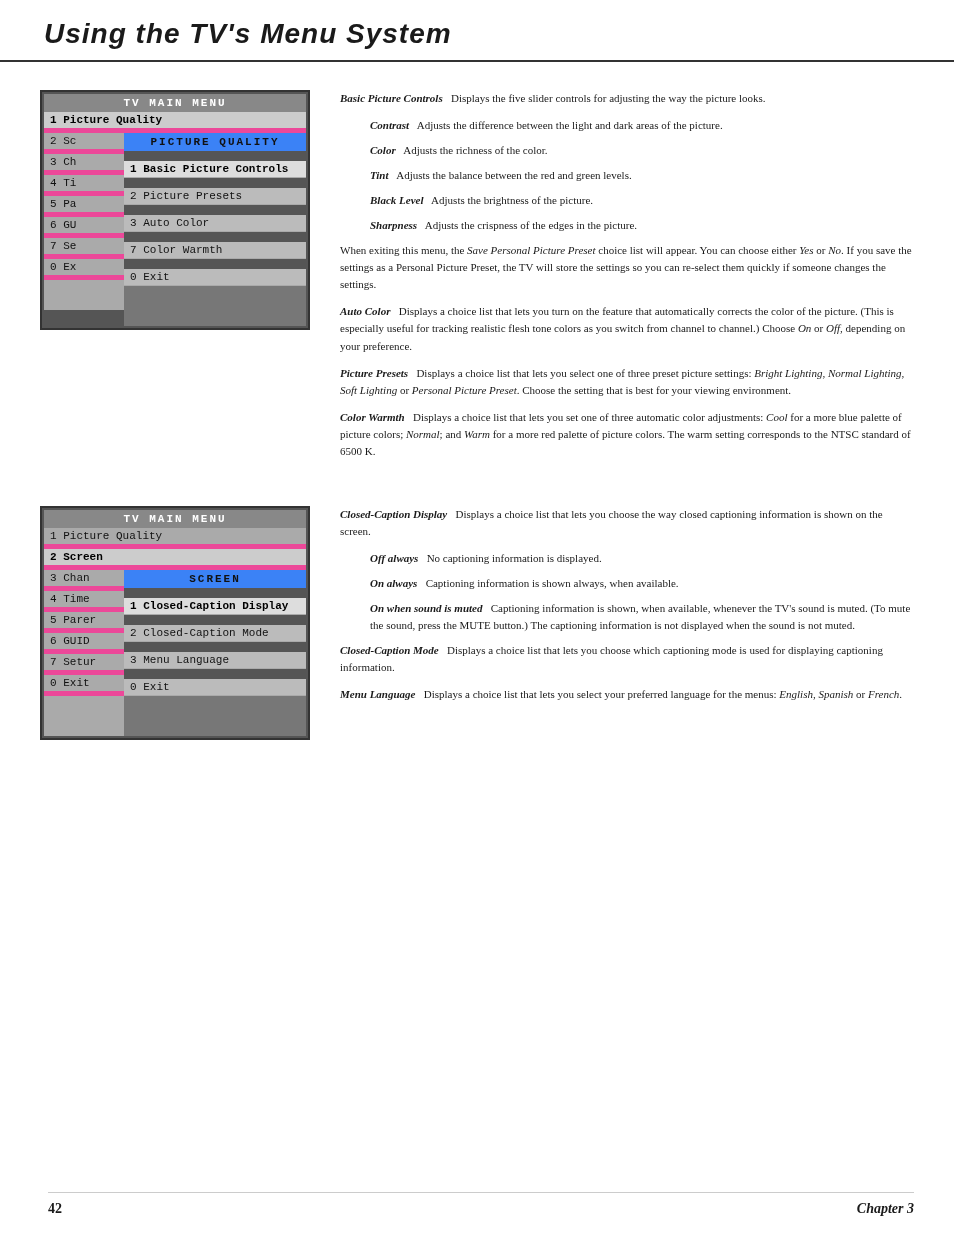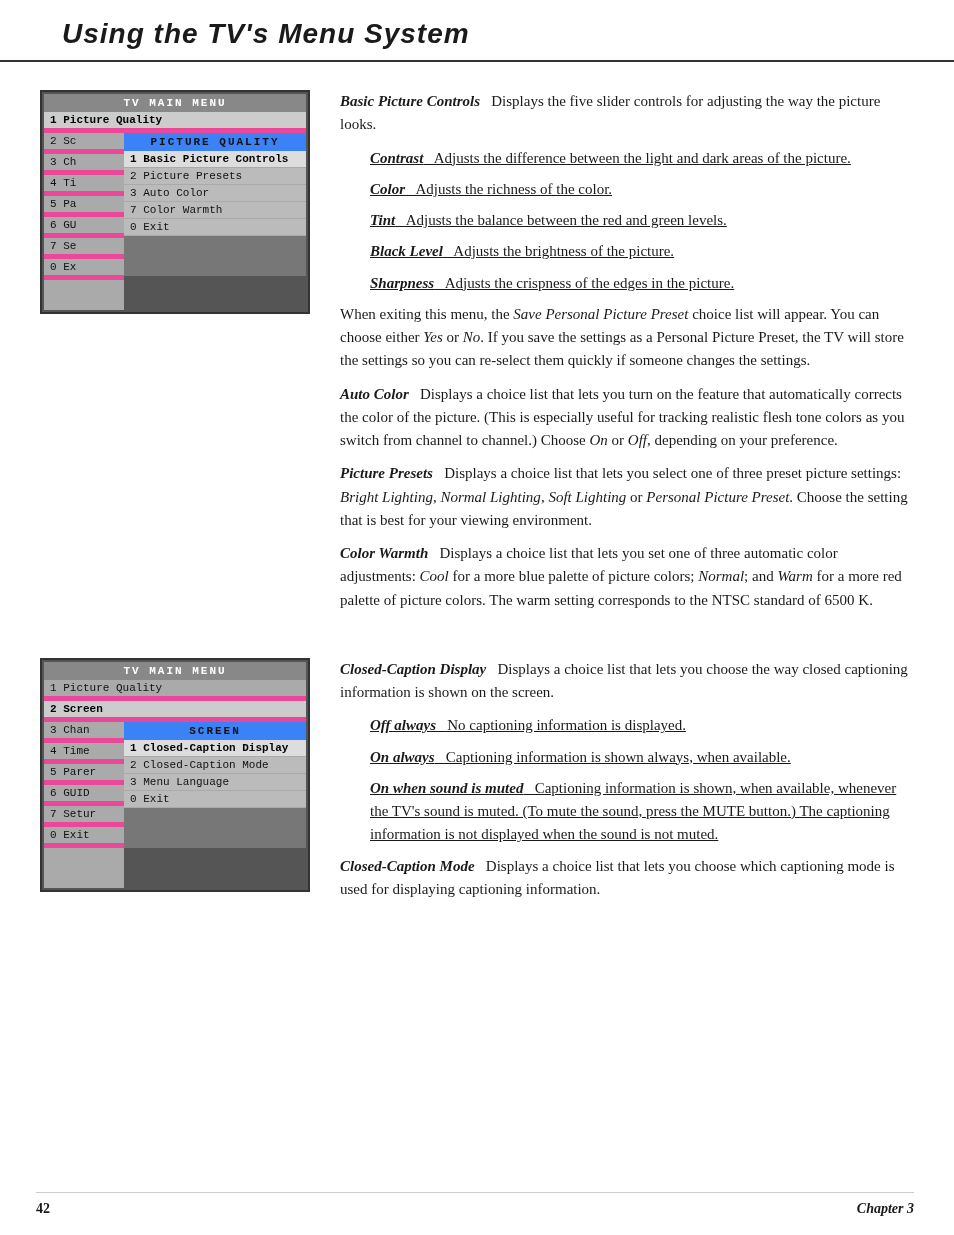--- a/index.html
+++ b/index.html
@@ -9,21 +9,21 @@
       min-height: 1235px;
       background: #ffffff;
       font-family: Georgia, 'Times New Roman', serif;
       font-size: 15px;
       color: #1a1a1a;
       position: relative;
     }
 
     
     .page-header {
-      padding: 18px 40px 10px 62px;
+      padding: 18px 40px 10px 44px;
       border-bottom: 2px solid #333;
       margin-bottom: 0;
     }
     .page-header h1 {
       font-family: Arial Black, 'Arial Bold', Arial, sans-serif;
       font-size: 28px;
       font-weight: 900;
       font-style: italic;
       letter-spacing: 1px;
       color: #1a1a1a;
@@ -95,20 +95,21 @@
       letter-spacing: 2px;
     }
 
     .tv-submenu-item {
       background: #bbb;
       color: #111;
       font-family: 'Courier New', monospace;
       font-size: 11px;
       padding: 2px 6px;
       border-bottom: 1px solid #aaa;
+      margin-top: 10px;
     }
 
     .tv-submenu-item.highlighted {
       background: #ddd;
       color: #000;
       font-weight: bold;
     }
 
     .tv-submenu-spacer {
       background: #777;
@@ -124,43 +125,42 @@
       font-family: Arial, sans-serif;
       font-size: 26px;
       font-weight: bold;
       color: #1a1a1a;
       margin-bottom: 14px;
     }
 
     .section-description p {
       margin-bottom: 10px;
       line-height: 1.55;
-      font-size: 15px;
+      font-size: 11px;
     }
 
     .section-description .term {
       font-weight: bold;
       font-style: italic;
     }
 
     .section-description .indent-block {
       margin-left: 30px;
       margin-bottom: 8px;
-      text-decoration: underline;
     }
 
     .section-description .indent-block p {
       margin-bottom: 6px;
     }
 
     
     .page-footer {
       position: absolute;
       bottom: 18px;
-      left: 36px;
+      left: 48px;
       right: 40px;
       display: flex;
       justify-content: space-between;
       align-items: center;
       border-top: 1px solid #ccc;
       padding-top: 8px;
     }
 
     .footer-page-num {
       font-weight: bold;
@@ -302,20 +302,23 @@
       </div>
 
       <div class="indent-block">
         <p><span class="term">On when sound is muted</span>&nbsp;&nbsp; Captioning information is shown, when available, whenever the TV's sound is muted. (To mute the sound, press the MUTE button.) The captioning information is not displayed when the sound is not muted.</p>
       </div>
 
       <p>
         <span class="term">Closed-Caption Mode</span>&nbsp;&nbsp; Displays a choice list that lets you choose which captioning mode is used for displaying captioning information.
       </p>
 
+      <p>
+        <span class="term">Menu Language</span>&nbsp;&nbsp; Displays a choice list that lets you select your preferred language for the menus: <span class="italic">English</span>, <span class="italic">Spanish</span> or <span class="italic">French</span>.
+      </p>
     </div>
   </div>
 
 </div>
 
 <div class="page-footer">
   <span class="footer-page-num">42</span>
   <span class="footer-chapter">Chapter 3</span>
 </div>
 

